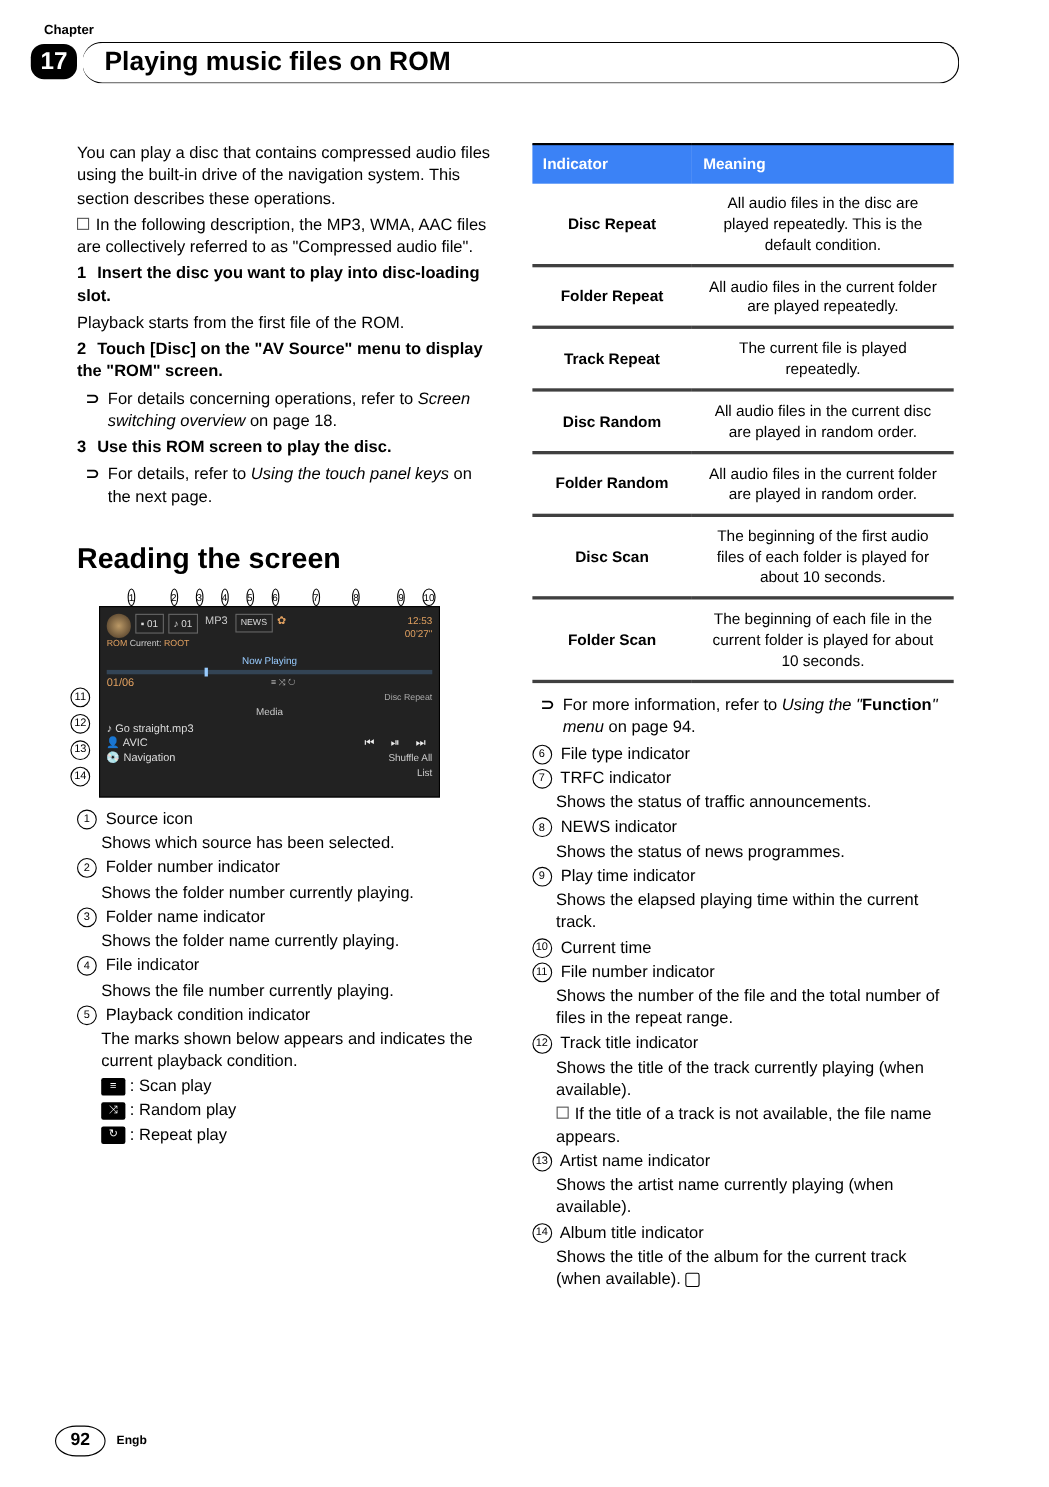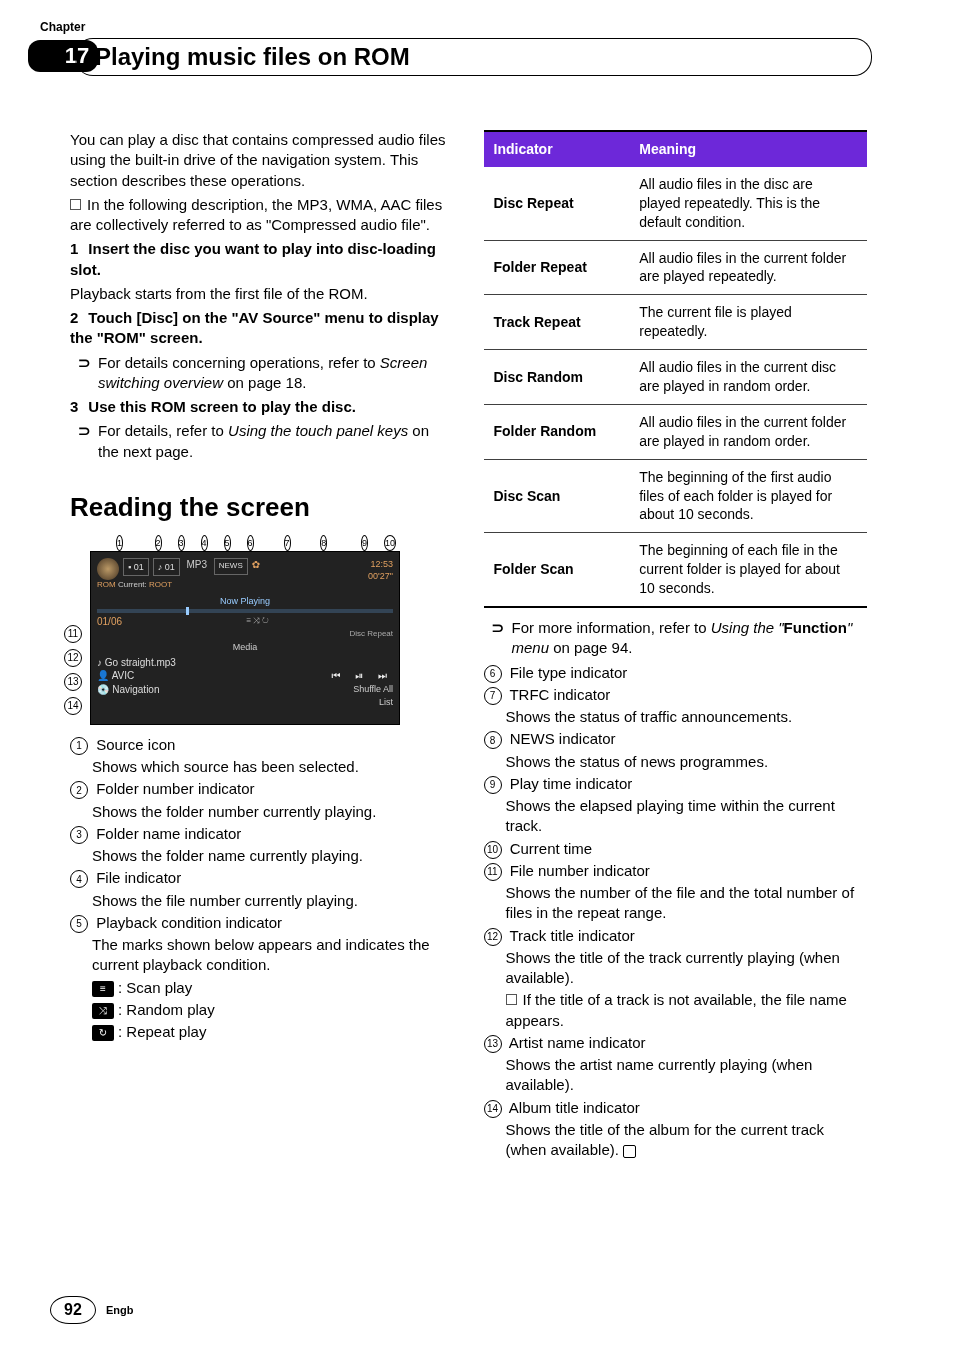--- a/index.html
+++ b/index.html
@@ -31,21 +31,20 @@
     background: #000;
     color: #fff;
     font-weight: bold;
     font-size: 22px;
     border-radius: 12px;
     width: 42px;
     height: 32px;
     display: flex;
     align-items: center;
     justify-content: center;
-    padding-left: 28px;
   }
   .chapter-title-wrap {
     position: absolute;
     top: 38px;
     left: 75px;
     right: 50px;
     display: flex;
     align-items: center;
     border: 1px solid #000;
     border-radius: 18px;
@@ -121,30 +120,31 @@
   .indicator-list p { margin: 2px 0 2px 0;}
   .ind-title { font-weight: normal; }
   .ind-desc { padding-left: 22px; }
   .table {
     width: 100%;
     border-collapse: collapse;
     font-size: 14px;
     margin-bottom: 10px;
   }
   .table th {
-    background: #6d28d9;
+    background: #3b82f6;
     color: #fff;
     text-align: left;
     padding: 8px 10px;
     font-weight: bold;
   }
   .table td {
-    border-bottom: 1px solid #404040;
+    border-bottom: 3px solid #404040;
     padding: 8px 10px;
     vertical-align: middle;
+    text-align: center;
   }
   .table td:first-child { font-weight: bold; width: 38%; }
   .table-top-rule { border-top: 2px solid #000;}
   .icon-sq {
     display:inline-block; width:22px; height:16px; background:#000; border-radius:2px;
     vertical-align:middle; margin-right:4px; position:relative; color:#fff; font-size:10px;
     text-align:center; line-height:16px;
   }
   .footer {
     position:absolute; bottom:28px; left:50px; display:flex; align-items:center; gap:10px;

